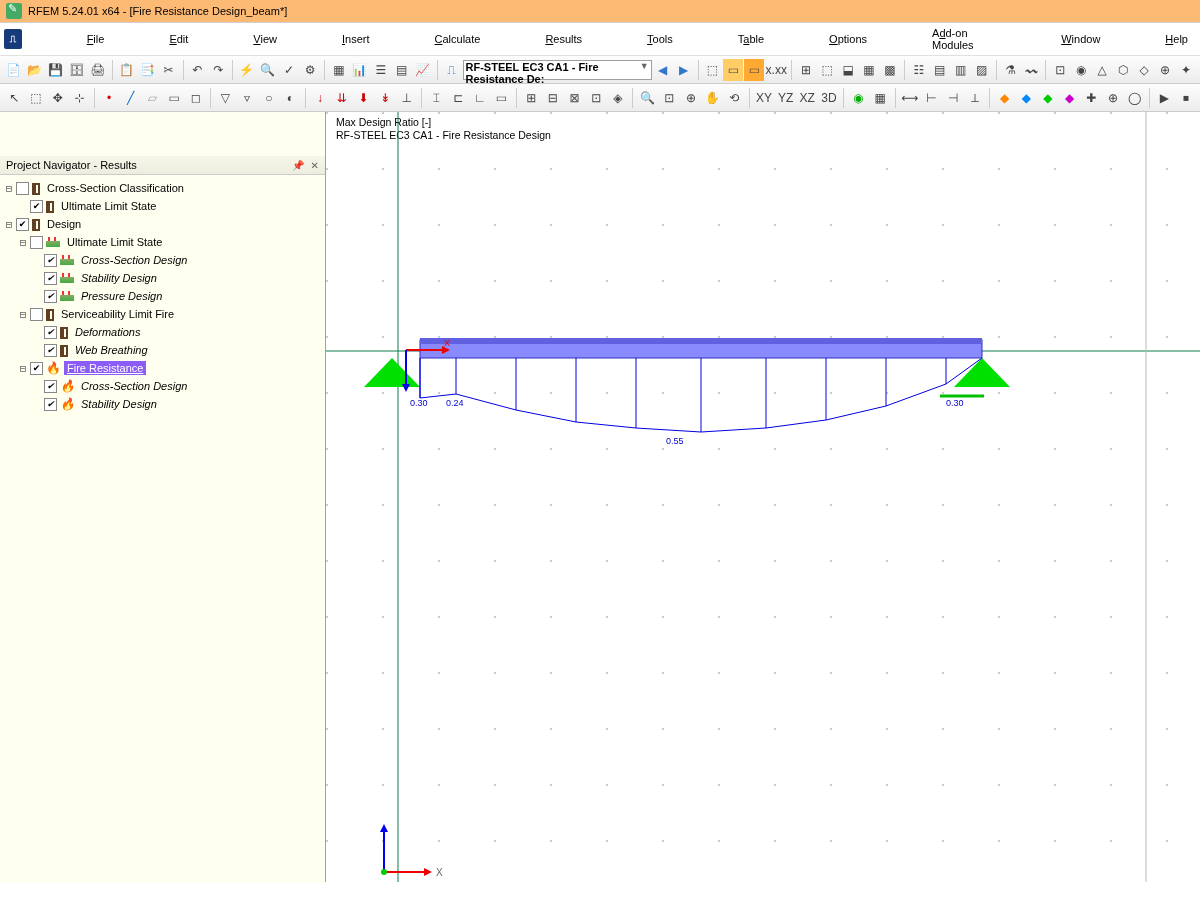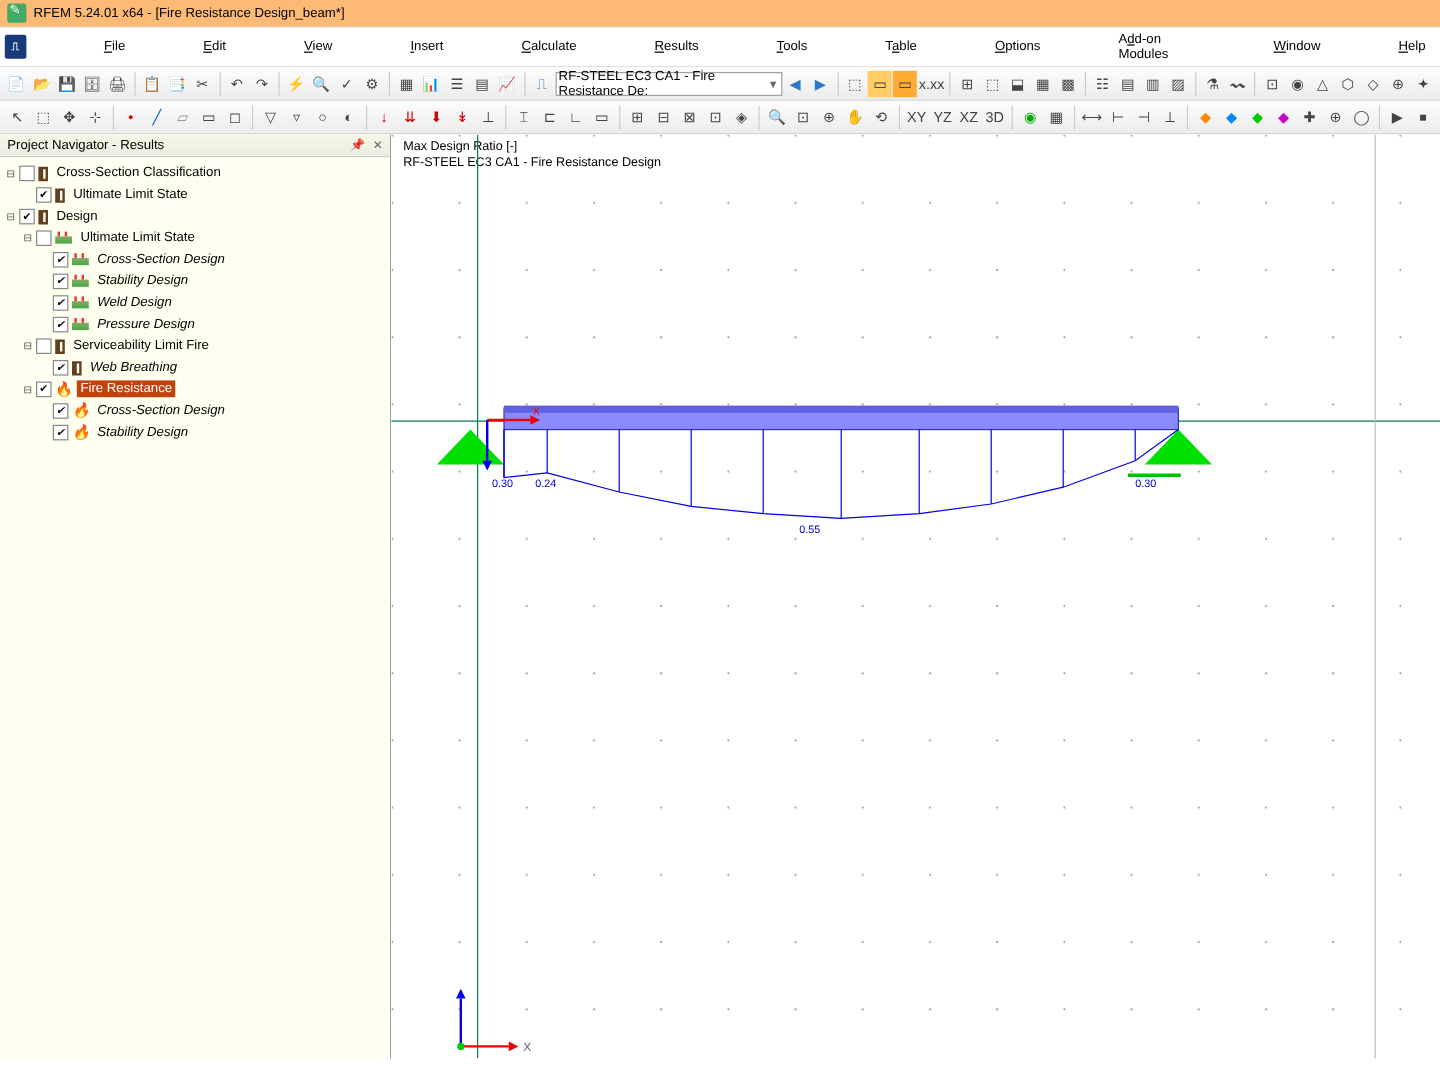--- a/index.html
+++ b/index.html
@@ -7,39 +7,39 @@
   .titlebar { background: #fdba74; border-bottom: 1px solid #d0d0d0; padding: 3px 6px; display: flex; align-items: center; gap: 6px; }
   .titlebar .icon { width: 16px; height: 16px; background: #4a6; border-radius: 2px; display:inline-block; position:relative; }
   .titlebar .icon::after { content:"✎"; position:absolute; left:2px; top:-1px; color:#fff; font-size:11px;}
   .menubar { background: #fff; padding: 2px 4px; display: flex; align-items: center; gap: 2px; border-bottom: 1px solid #e0e0e0; }
   .app-logo { width:22px; height:20px; background:#163a7a; color:#fff; font-size:9px; font-weight:bold; text-align:center; line-height:20px; margin-right:8px; border-radius:2px;}
   .menuitem { padding: 2px 8px; cursor: default; margin-left: 47px; }
   .menuitem u { text-decoration: underline; }
   .toolbar { background: linear-gradient(#fdfdfd,#ececec); padding: 2px 4px; display: flex; align-items: center; gap: 1px; flex-wrap: nowrap; border-bottom:1px solid #ccc; height:28px; overflow:hidden;}
   .tbtn { width: 22px; height: 22px; border: 1px solid transparent; display:flex; align-items:center; justify-content:center; font-size:12px; color:#444; }
   .tsep { width:1px; height:20px; background:#ccc; margin:0 3px;}
-  .tcombo { height:20px; border:1px solid #a0a0a0; background:#fff; width:210px; font-size:11px; padding:0 2px; display:flex; align-items:center; justify-content:space-between;}
+  .tcombo { height:20px; border:1px solid #a0a0a0; background:#fff; width:210px; font-size:11px; padding:0 2px; display:flex; justify-content:space-between;font-weight:bold;}
   .tcombo .dd { color:#666; font-size:9px;}
   .content { display:flex; height: calc(900px - 22px - 24px - 28px - 28px - 28px); }
   .panel { width: 326px; background: #fffff0; border-right: 1px solid #a0a0a0; display:flex; flex-direction:column; }
-  .panel-header { background: linear-gradient(#f7f7e8,#ecece0); border-bottom:1px solid #ccc; padding:3px 6px; font-size:11px; display:flex; align-items:center; justify-content:space-between;}
+  .panel-header { background: linear-gradient(#f7f7e8,#ecece0); border-bottom:1px solid #ccc; padding:3px 6px; font-size:11px; display:flex; align-items:center; justify-content:space-between;margin-top:44px;}
   .panel-header .ctrls { display:flex; gap:6px; color:#666; font-size:10px;}
   .tree { padding: 4px 2px; font-size:11px; overflow:auto; flex:1;}
   .node { display:flex; align-items:center; height:18px; white-space:nowrap;}
   .tw { display:inline-block; width:14px; text-align:center; color:#666; font-family:monospace; cursor:default;}
   .cb { width:13px; height:13px; border:1px solid #888; margin-right:3px; display:inline-flex; align-items:center; justify-content:center; font-size:9px; background:#fff;}
   .cb.checked::after { content:"✔"; color:#000; font-size:9px; line-height:9px;}
   .nodeicon { width:14px; height:14px; margin-right:4px; display:inline-block; }
   .ic-section { width:8px; height:12px; border:2px solid #604020; border-left-width:4px; margin-top:1px;}
   .ic-beam { background:linear-gradient(#8a6,#4a4); height:6px; margin-top:4px; position:relative;}
   .ic-beam::before{content:""; position:absolute; top:-4px; left:2px; width:2px; height:4px; background:#e33;}
   .ic-beam::after{content:""; position:absolute; top:-4px; left:8px; width:2px; height:4px; background:#e33;}
   .ic-fire { font-size:12px; color:#e60; line-height:14px;}
   .node-label { padding:1px 3px; }
-  .node-label.selected { background:#c2410c; color:#fff; }
+  .node-label.selected { background:#8b5cf6; color:#fff;text-decoration:underline; }
   .indent1 { padding-left: 0px; }
   .indent2 { padding-left: 14px; }
   .indent3 { padding-left: 28px; font-style: italic; }
   .viewport { flex:1; background:#fff; position:relative; overflow:hidden;}
   .vp-label { position:absolute; left:10px; top:4px; font-size:10.5px; color:#000; line-height:13px;}
   svg.diagram { position:absolute; left:0; top:0; width:100%; height:100%; }
   .gridline { stroke:#0a7a4a; stroke-width:1; }
   .valtxt { font-size:9px; fill:#00c; }
   .beam { fill:#8a8aff; stroke:#3030c0; }
   .beamtop { fill:#6060e0; }
@@ -244,34 +244,34 @@
       <div class="node indent3">
         <span class="tw"></span>
           <span class="cb checked"></span>
           <span class="nodeicon ic-beam"></span>
         <span class="node-label">Stability Design</span>
       </div>
       <div class="node indent3">
         <span class="tw"></span>
           <span class="cb checked"></span>
           <span class="nodeicon ic-beam"></span>
-        <span class="node-label">Weld Design</span>
-      </div>
-      <div class="node indent3">
-        <span class="tw"></span>
-          <span class="cb checked"></span>
-          <span class="nodeicon ic-beam"></span>
         <span class="node-label">Pressure Design</span>
       </div>
 
       <div class="node indent2">
         <span class="tw">⊟</span>
           <span class="cb"></span>
           <span class="nodeicon ic-section"></span>
         <span class="node-label">Serviceability Limit Fire</span>
+      </div>
+      <div class="node indent3">
+        <span class="tw"></span>
+          <span class="cb checked"></span>
+          <span class="nodeicon ic-section"></span>
+        <span class="node-label">Deformations</span>
       </div>
       <div class="node indent3">
         <span class="tw"></span>
           <span class="cb checked"></span>
           <span class="nodeicon ic-section"></span>
         <span class="node-label">Web Breathing</span>
       </div>
 
       <div class="node indent2">
         <span class="tw">⊟</span>

